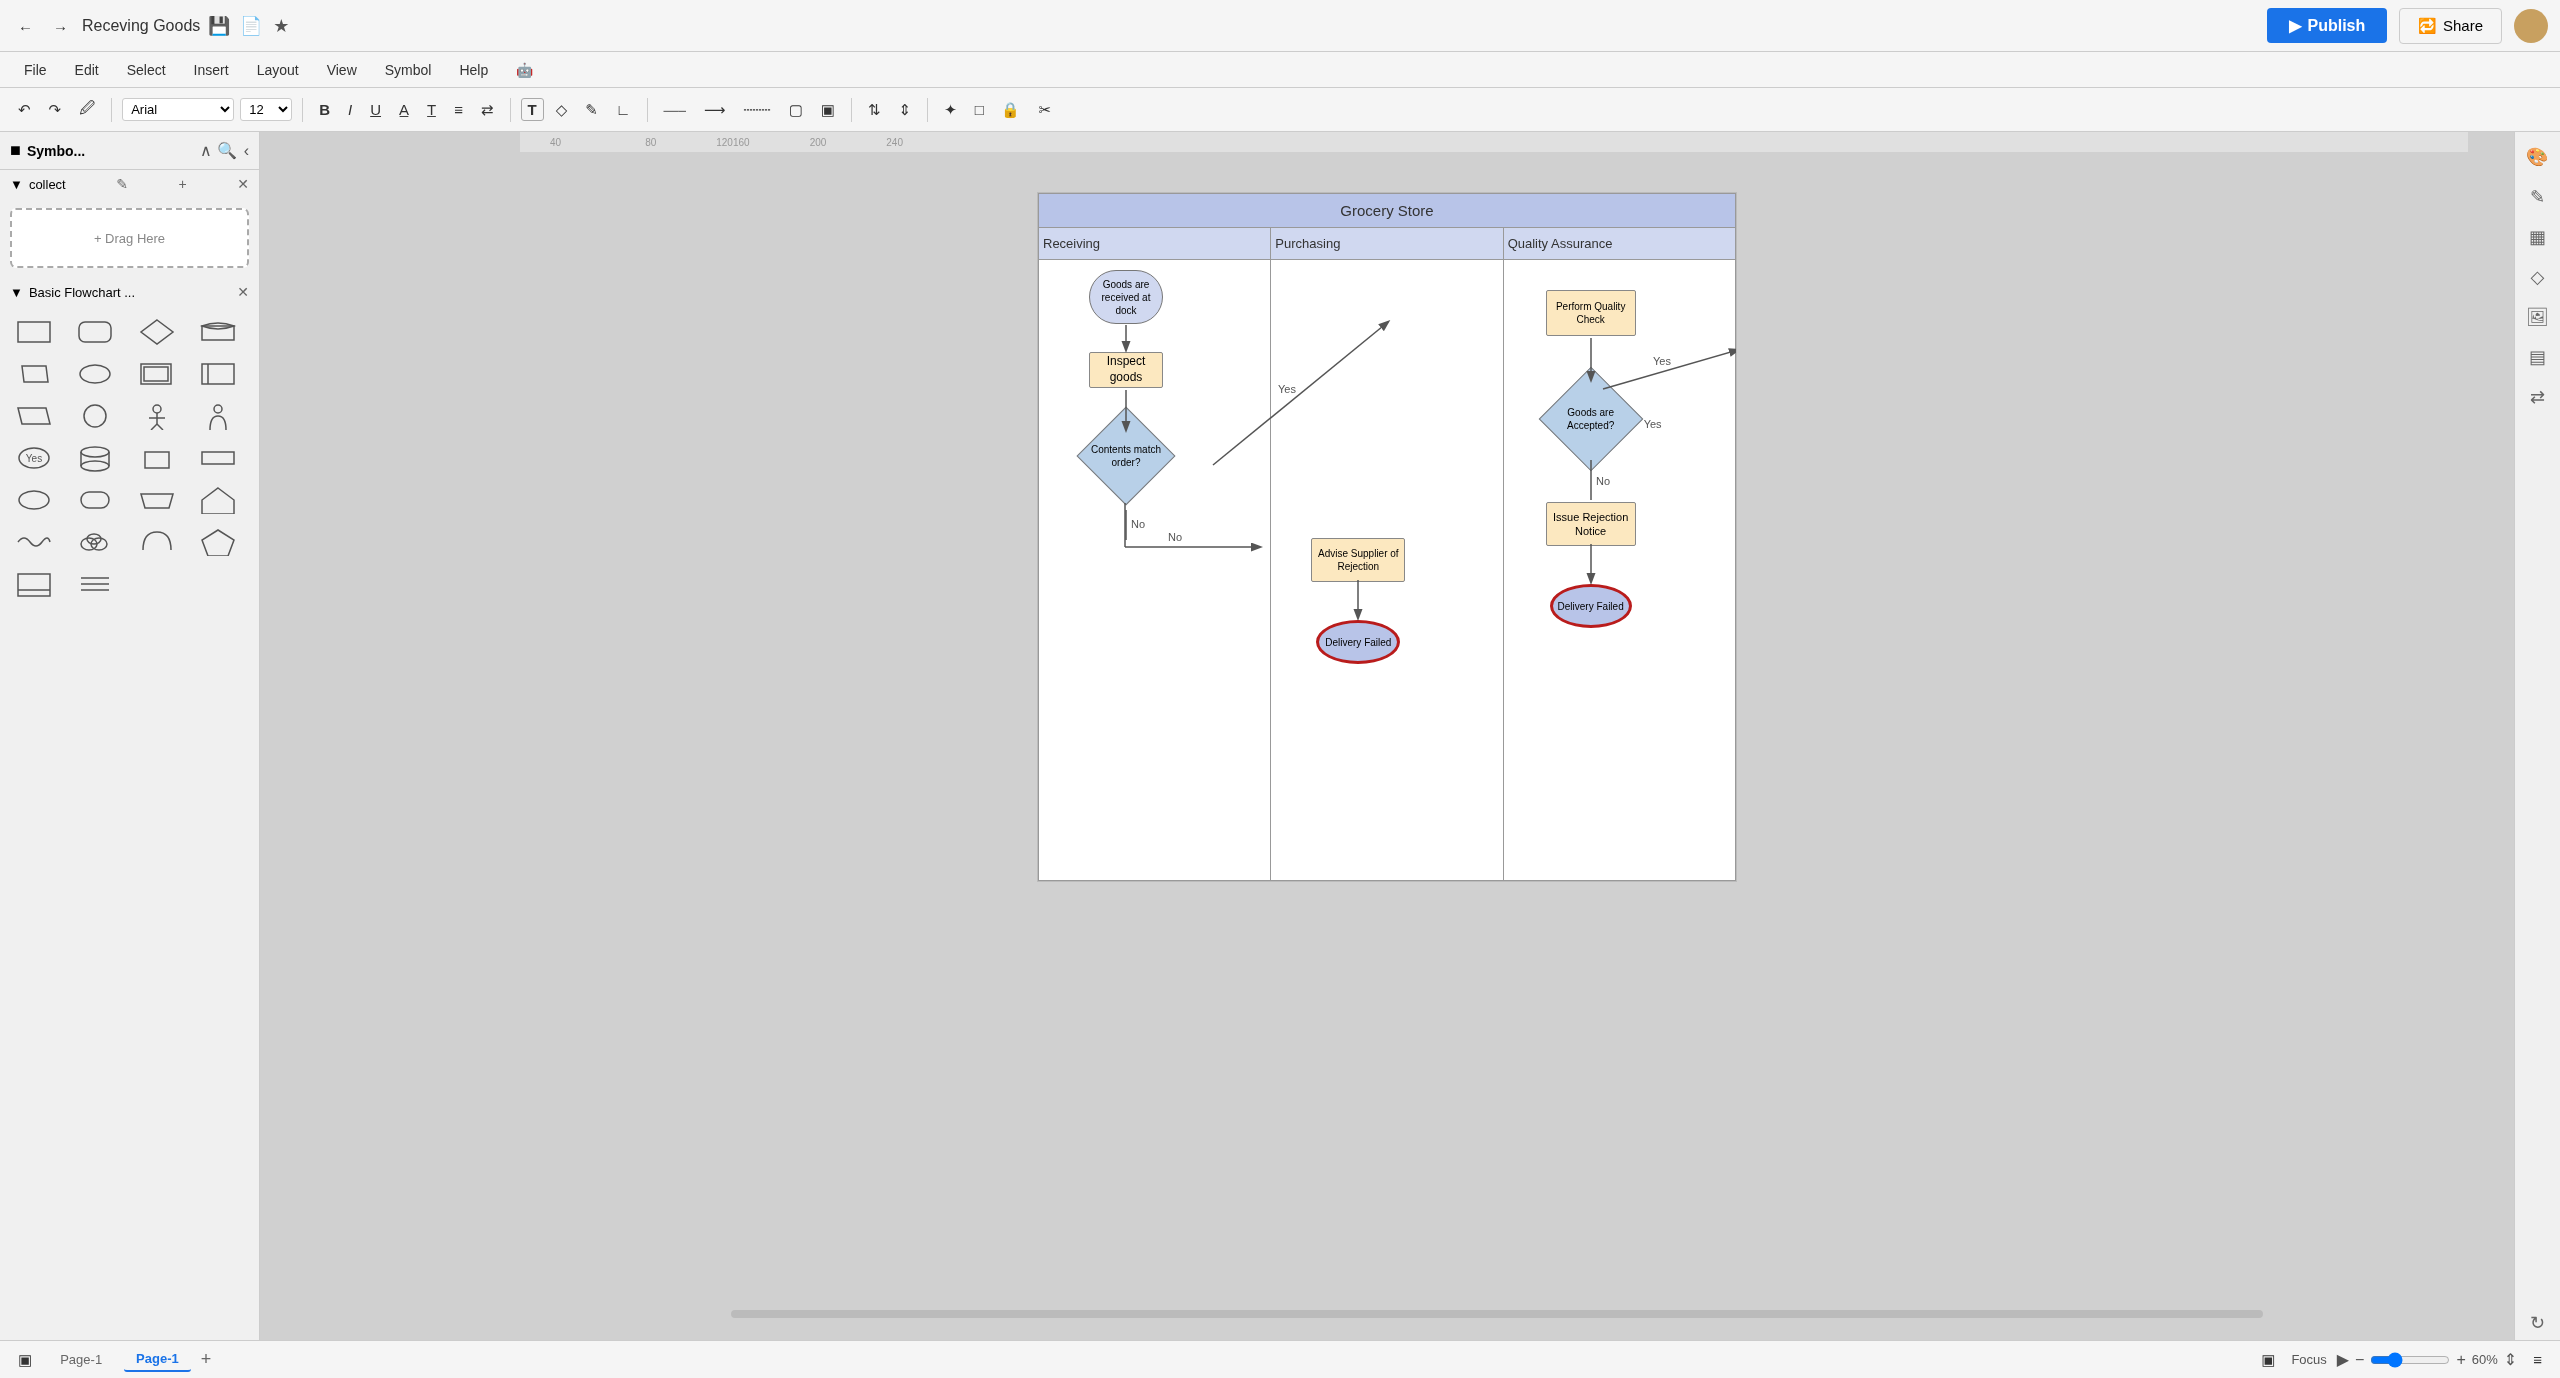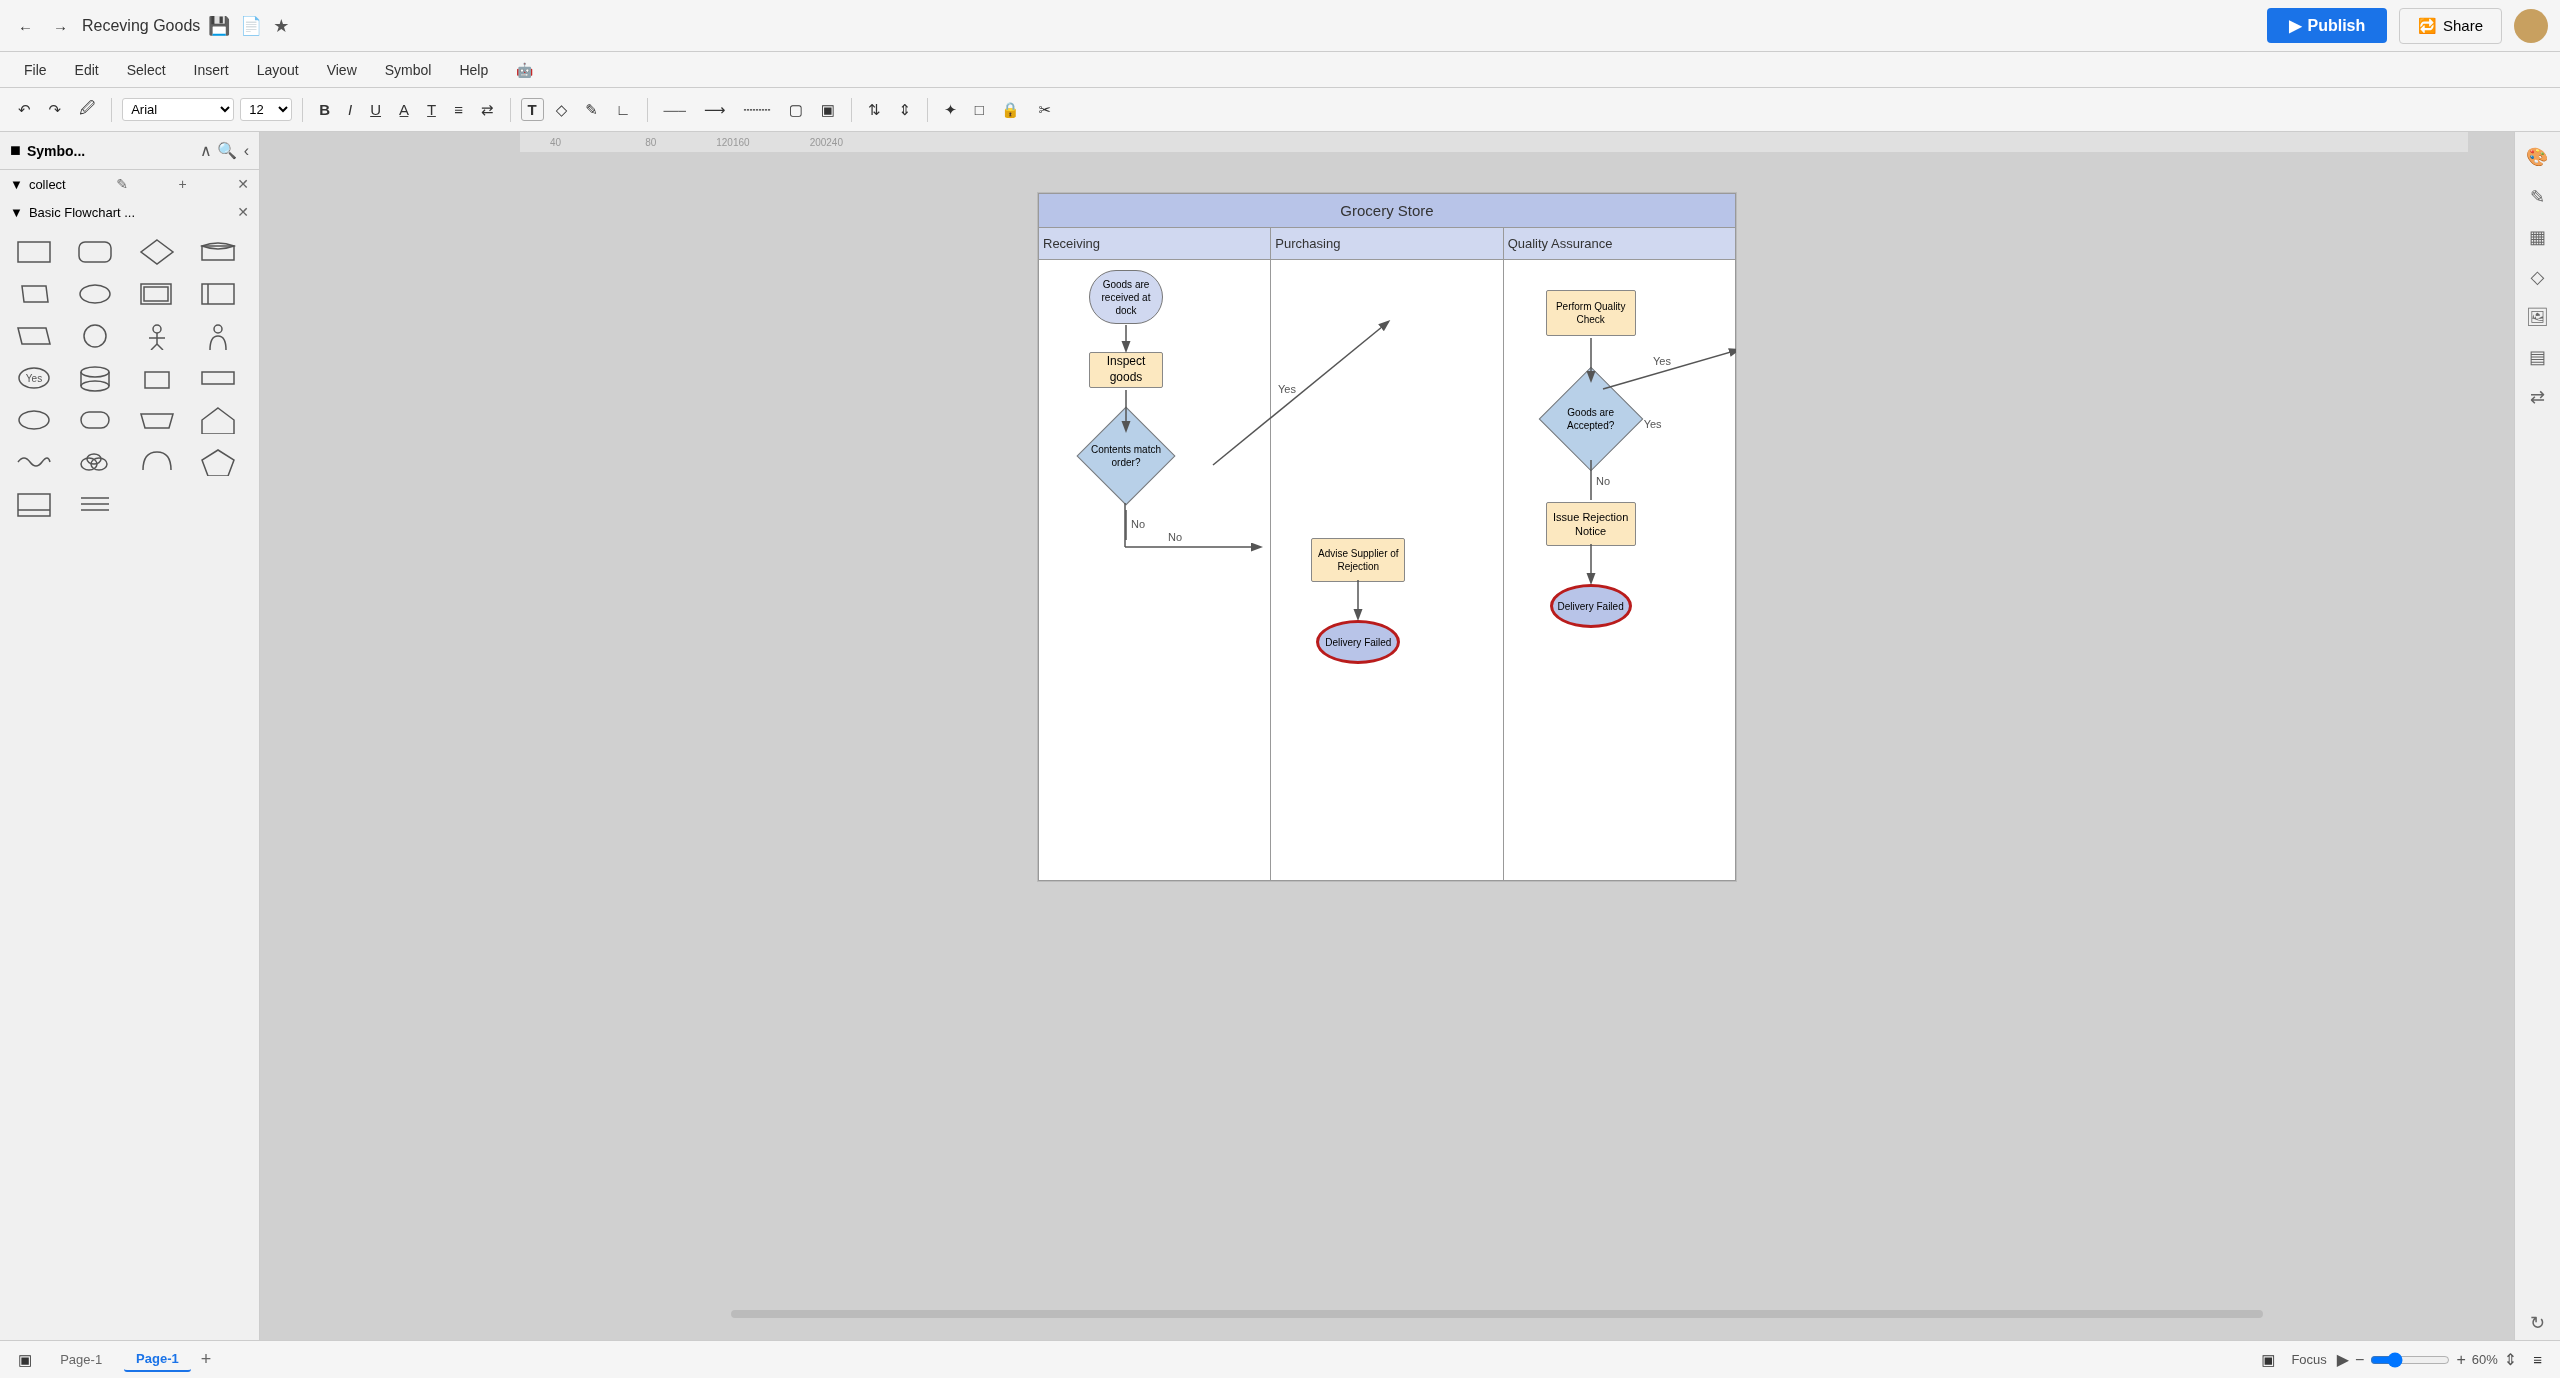--- a/index.html
+++ b/index.html
@@ -257,20 +257,23 @@
     </div>
 
     <div class="sidebar-section">
       <div class="section-header">
         <span>▼</span>
         <span>collect</span>
         <button class="section-close">✎</button>
         <button class="section-close">+</button>
         <button class="section-close">✕</button>
       </div>
+      <div class="drag-here-box">
+        <span>+ Drag Here</span>
+      </div>
     </div>
 
     <div class="sidebar-section">
       <div class="section-header">
         <span>▼</span>
         <span>Basic Flowchart ...</span>
         <button class="section-close">✕</button>
       </div>
       <div class="shape-grid">
 
@@ -431,21 +434,21 @@
     </div>
   </div>
 
   <div id="canvas-area">
 
     <div style="position:absolute;top:0;left:260px;right:46px;height:20px;background:#e0e0e0;font-size:10px;color:#999;display:flex;align-items:center;padding-left:30px;">
       <span style="margin-right:84px">40</span>
         <span style="margin-right:60px">80</span>
         <span style="">120</span>
         <span style="margin-right:60px">160</span>
-        <span style="">200</span>
+        <span style="margin-right:60px">200</span>
         <span style="margin-right:60px">240</span>
     </div>
 
     <div class="diagram-container" style="margin-top:20px; width:700px;">
       <div class="swimlane-wrapper">
 
         <div class="swimlane-title">Grocery Store</div>
 
         <div class="swimlane-cols">
 

